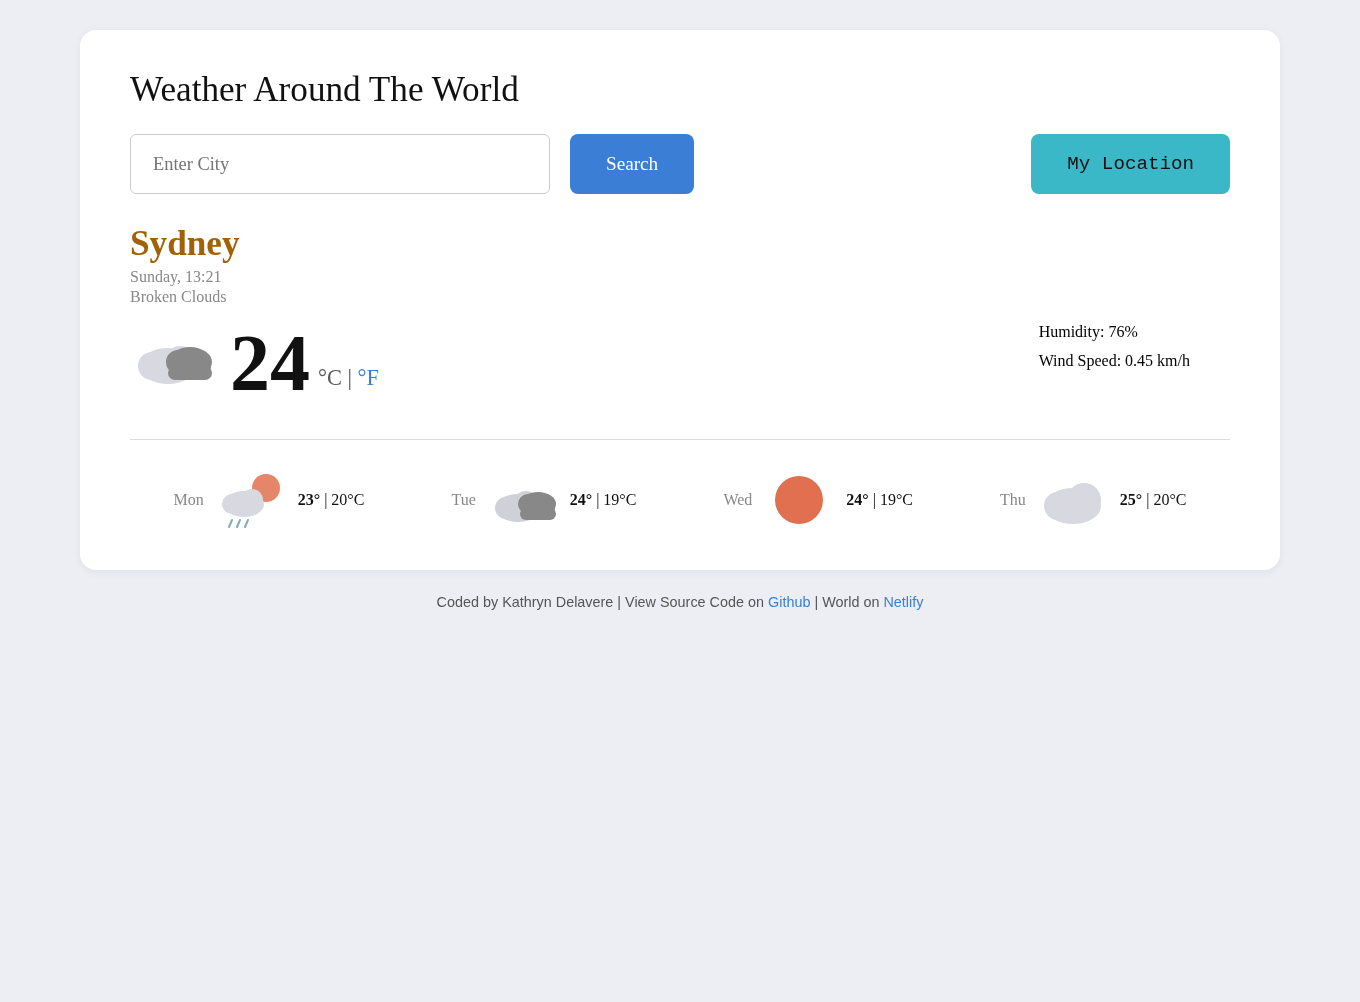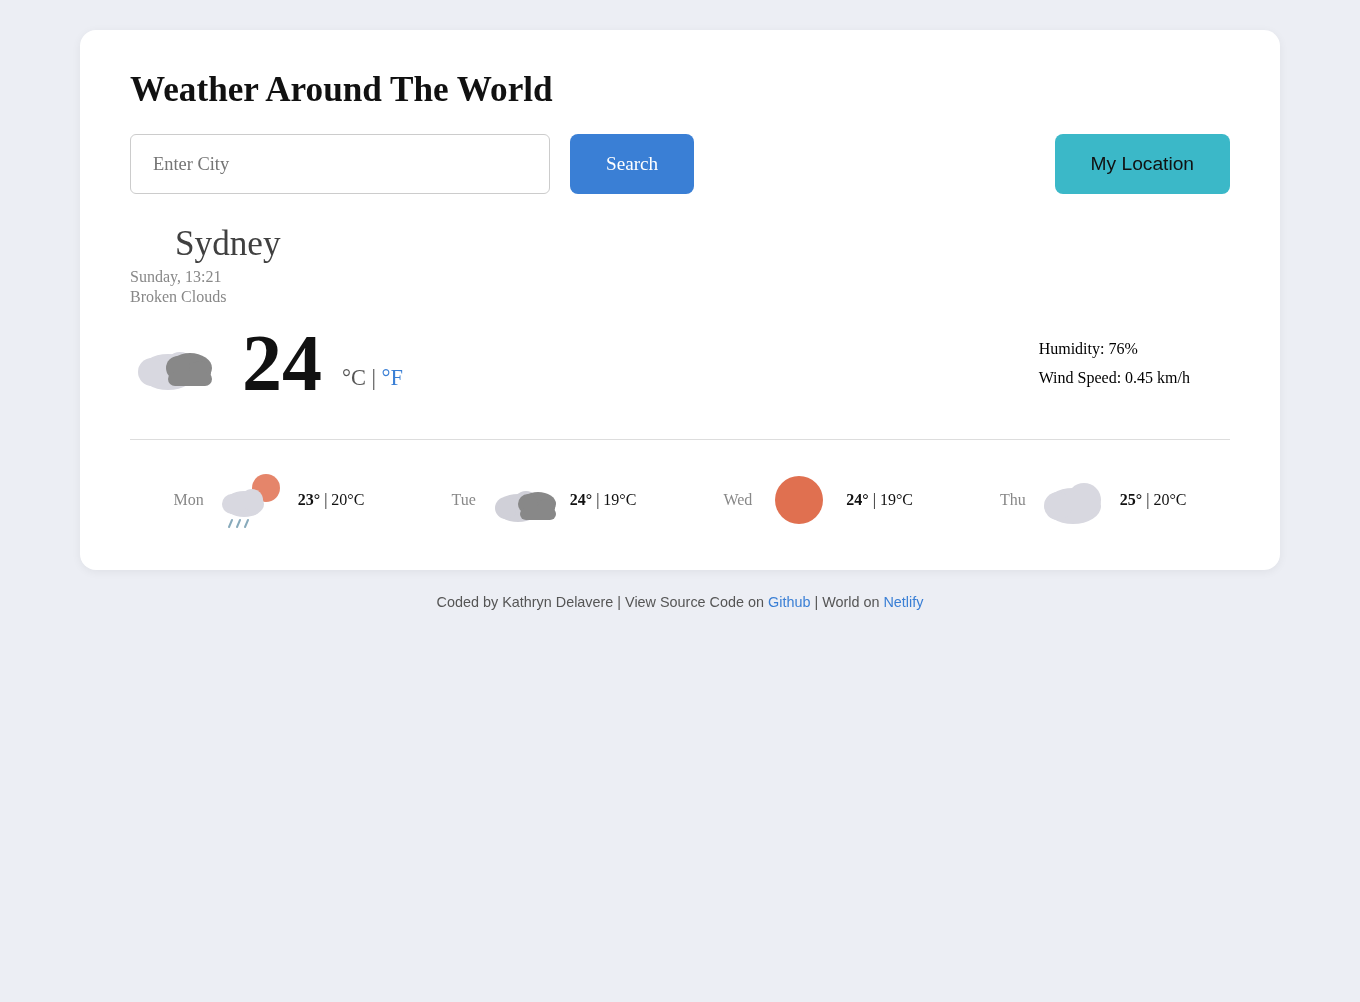--- a/index.html
+++ b/index.html
@@ -18,21 +18,21 @@
       background: #ffffff;
       border-radius: 16px;
       padding: 40px 50px 40px;
       width: 100%;
       max-width: 1200px;
       box-shadow: 0 2px 10px rgba(0,0,0,0.06);
     }
 
     .app-title {
       font-size: 2.2rem;
-      font-weight: 700;
+      font-weight: 400;
       color: #111;
       margin-bottom: 24px;
     }
 
     .search-row {
       display: flex;
       align-items: center;
       gap: 20px;
       margin-bottom: 30px;
     }
@@ -63,48 +63,47 @@
 
     .location-btn {
       height: 60px;
       padding: 0 36px;
       background-color: #3bb8c8;
       color: #111;
       border: none;
       border-radius: 8px;
       font-size: 1.2rem;
       cursor: pointer;
-      font-family: Liberation Sans, sans-serif;
+      font-family: Liberation Mono, monospace;
       margin-left: auto;
     }
 
     .city-name {
       font-size: 2.2rem;
-      font-weight: 400;
-      color: #404040;
+      font-weight: 700;
+      color: #a16207;
       margin-bottom: 4px;
-      margin-left: 45px;
     }
 
     .city-date {
       font-size: 1rem;
       color: #888;
       margin-bottom: 2px;
     }
 
     .city-condition {
       font-size: 1rem;
       color: #888;
       margin-bottom: 12px;
     }
 
     .weather-main {
       display: flex;
-      align-items: center;
-      gap: 12px;
+      align-items: flex-start;
+      gap: 0;
       margin-bottom: 10px;
     }
 
     .weather-icon-large {
       width: 100px;
       height: 80px;
       position: relative;
       flex-shrink: 0;
     }
 

